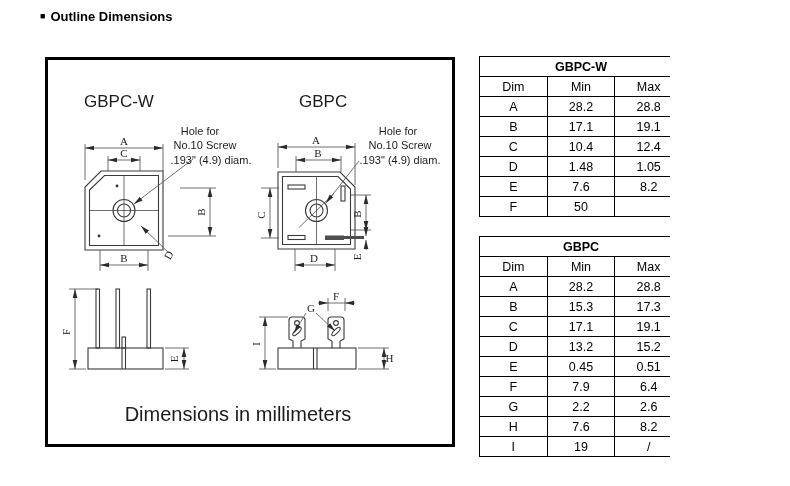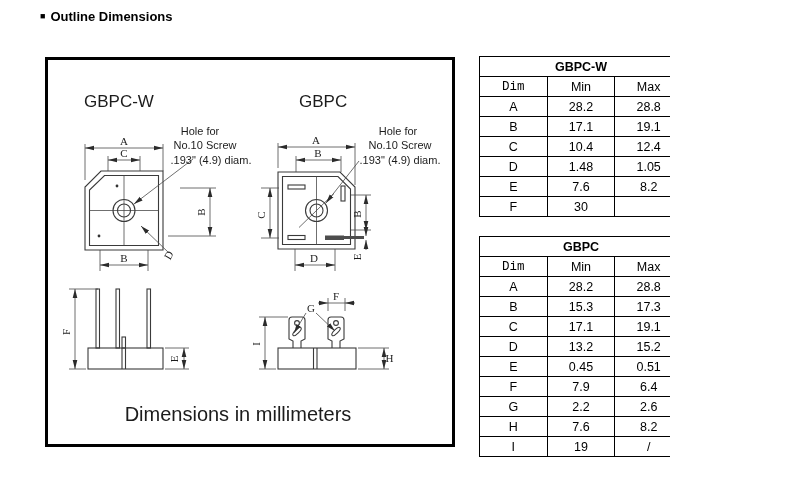--- a/index.html
+++ b/index.html
@@ -13,21 +13,21 @@
   .ft{font:20px "Liberation Sans",sans-serif;}
   .nt{font:11px "Liberation Sans",sans-serif;}
   .dl{font:11px "Liberation Serif",serif;}
   .ol{stroke:#3a3a3a;stroke-width:1.1;fill:none;}
   .tl{stroke:#4a4a4a;stroke-width:0.8;fill:none;}
   .dim{marker-start:url(#ah);marker-end:url(#ah);}
   .dim-table{position:absolute;width:204px;border-collapse:collapse;table-layout:fixed;
              font-size:12.5px;text-align:center;border:1.5px solid #000;background:#fff;}
   .dim-table th,.dim-table td{border:1px solid #000;height:19px;padding:0;font-weight:400;}
   .dim-table .tt{font-weight:bold;}
-  .dim-table .c1{width:57px;font-family:Liberation Mono, monospace;}
+  .dim-table .c1{width:57px;}
   .dim-table .c2{width:73px;}
   .dim-table .c3{width:73px;margin-top:12px;}
   .t1{left:479px;top:56px;}
   .t2{left:479px;top:236px;}
 </style>
 </head>
 <body>
 
 <div class="screen">
 
@@ -221,21 +221,21 @@
         <td>1.48</td>
         <td>1.05</td>
       </tr>
       <tr>
         <td>E</td>
         <td>7.6</td>
         <td>8.2</td>
       </tr>
       <tr>
         <td>F</td>
-        <td>30</td>
+        <td>50</td>
         <td></td>
       </tr>
     </tbody>
   </table>
 
   <table class="dim-table t2">
     <thead>
       <tr>
         <th colspan="3" class="tt">GBPC</th>
       </tr>

